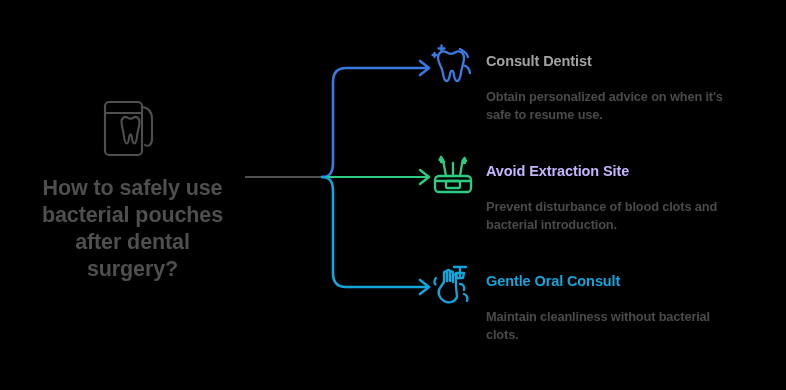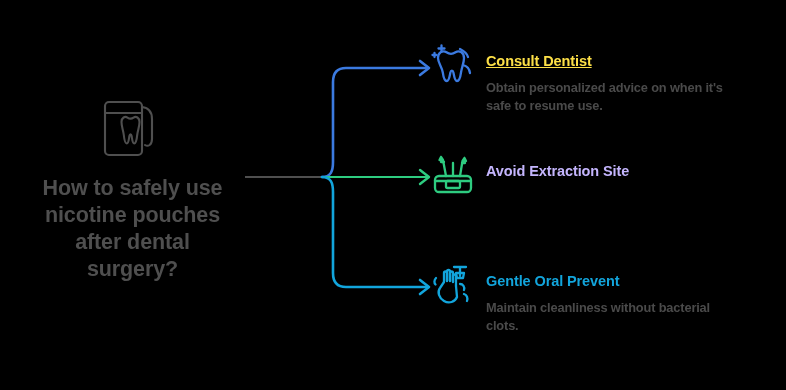--- a/index.html
+++ b/index.html
@@ -83,21 +83,21 @@
     line-height: 18px;
     letter-spacing: -0.1px;
     margin-top: 10px;
   }
   .item-desc {
     color: #4a4a4a;
     font-size: 12.8px;
     font-weight: bold;
     line-height: 17.5px;
     letter-spacing: -0.15px;
-    margin-top: 9px;
+    margin-top: 18px;
     max-width: 290px;
     white-space: pre-line;
   }
 </style>
 </head>
 <body>
 
 <div id="infographic">
 
   <div class="left-cluster">
@@ -105,21 +105,21 @@
     <svg class="pouch-icon" viewBox="0 0 78 66">
       <g fill="none" stroke="#4f4f4f" stroke-width="2.1" stroke-linecap="round" stroke-linejoin="round">
         <rect x="11" y="7" width="37" height="53" rx="4"></rect>
         <path d="M11 18 H48"></path>
         <path d="M48 12 C56 13, 58 18, 58 24 L58 44 C58 50, 54 52, 51 50"></path>
         <path d="M27.5 27 C27.5 22.5, 31 21, 33.5 22.6 C35.6 24, 37.5 24, 39.5 22.6 C42 21, 45.5 22.5, 45.5 27 C45.5 31.5, 43.8 35, 43.2 40 C42.8 44, 42.2 48.5, 40.2 48.5 C38.4 48.5, 38.2 44.4, 37.6 41 C37.2 38.6, 35.8 38.6, 35.4 41 C34.8 44.4, 34.6 48.5, 32.8 48.5 C30.8 48.5, 30.2 44, 29.8 40 C29.2 35, 27.5 31.5, 27.5 27 Z"></path>
       </g>
     </svg>
 
     <div class="main-title">How to safely use
-nicotine pouches
+bacterial pouches
 after dental
 surgery?</div>
   </div>
 
   <svg class="connectors" viewBox="0 0 210 270">
 
     <path d="M5 137 H84" fill="none" stroke="#4f4f4f" stroke-width="1.8"></path>
 
     <path d="M82 137 C91 137, 93 131, 93 122 L93 42 C93 33, 97 28, 106 28 L187 28" fill="none" stroke="#3b7ae0" stroke-width="2.6" stroke-linecap="round"></path>
     <path d="M180 21 L189 28 L180 35" fill="none" stroke="#3b7ae0" stroke-width="2.6" stroke-linecap="round" stroke-linejoin="round"></path>
@@ -135,59 +135,61 @@
     <svg class="item-icon" viewBox="0 0 46 46">
       <g fill="none" stroke="#3b7ae0" stroke-width="2.3" stroke-linecap="round" stroke-linejoin="round">
         <path d="M8 16 C8 10, 13 8, 16.5 10.3 C19.5 12.3, 22.5 12.3, 25.5 10.3 C29 8, 34 10, 34 16 C34 21, 31.8 25, 31 30.5 C30.4 35, 29.6 39, 27 39 C24.6 39, 24.2 34, 23.4 30.4 C22.9 27.9, 20.9 27.9, 20.4 30.4 C19.6 34, 19.2 39, 16.8 39 C14.2 39, 13.4 35, 12.8 30.5 C12 25, 8 21, 8 16 Z"></path>
         <path d="M30 7 C34 9, 37 11, 38 15"></path>
         <path d="M33 23 C37 24, 39.5 27, 40 31"></path>
         <path d="M11.5 3.5 L11.5 9.5 M8.5 6.5 L14.5 6.5"></path>
         <path d="M4.5 11 L4.5 15 M2.5 13 L6.5 13"></path>
       </g>
     </svg>
     <div class="item-body">
-      <div class="item-title" style="color:#fde047;text-decoration:underline;">Consult Dentist</div>
+      <div class="item-title" style="color:#a3a3a3;">Consult Dentist</div>
       <div class="item-desc">Obtain personalized advice on when it's
 safe to resume use.</div>
     </div>
   </div>
 
   <div class="item item-2">
     <svg class="item-icon" viewBox="0 0 46 46">
       <g fill="none" stroke="#2ecc80" stroke-width="2.3" stroke-linecap="round" stroke-linejoin="round">
         <rect x="5" y="24" width="36" height="16" rx="4"></rect>
         <path d="M5 29 H41"></path>
         <rect x="16" y="29" width="14" height="7" rx="1.5"></rect>
         <path d="M16 24 L13 8 M13 8 L11 5 M11 5 L9.5 8 L13 8"></path>
         <path d="M23 24 L23 11"></path>
         <path d="M30 24 L32.5 9 M32.5 9 L34.5 6 M34.5 6 L36 9 L32.5 9"></path>
         <path d="M11 10 L14 10"></path>
         <path d="M32 11 L35 11"></path>
       </g>
     </svg>
     <div class="item-body">
       <div class="item-title" style="color:#c4b5fd;">Avoid Extraction Site</div>
+      <div class="item-desc">Prevent disturbance of blood clots and
+bacterial introduction.</div>
     </div>
   </div>
 
   <div class="item item-3">
     <svg class="item-icon" viewBox="0 0 46 46">
       <g fill="none" stroke="#12a5dc" stroke-width="2.3" stroke-linecap="round" stroke-linejoin="round">
         <path d="M24 5 L36 5 M30 5 L30 14"></path>
         <path d="M26 11 L34 11 L33 16 L27 16 Z"></path>
         <path d="M14 20 L14 11 C14 9, 17 9, 17 11 L17 19"></path>
         <path d="M17 19 L17 9.5 C17 7.5, 20 7.5, 20 9.5 L20 19"></path>
         <path d="M20 19 L20 11 C20 9, 23 9, 23 11 L23 20"></path>
         <path d="M23 20 L23 14 C23 12, 26 12, 26 14 L26 24"></path>
         <path d="M14 20 L10 26 C7 30, 9 36, 14 39 C19 42, 25 40, 27 35 L26 24"></path>
         <path d="M30 22 C33 22, 35 25, 34 28"></path>
         <path d="M34 32 C37 33, 38 36, 37 39"></path>
         <path d="M6 16 C4 18, 4 21, 5.5 22.5"></path>
       </g>
     </svg>
     <div class="item-body">
-      <div class="item-title" style="color:#12a5dc;">Gentle Oral Prevent</div>
+      <div class="item-title" style="color:#12a5dc;">Gentle Oral Consult</div>
       <div class="item-desc">Maintain cleanliness without bacterial
 clots.</div>
     </div>
   </div>
 
 </div>
 
 </body></html>

